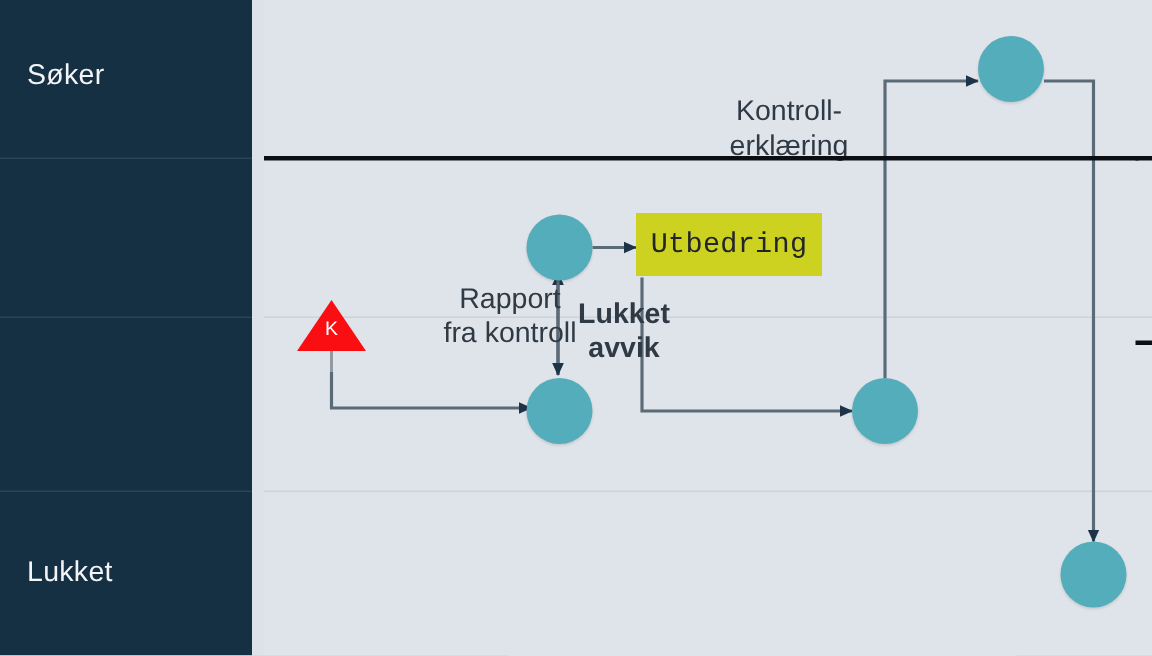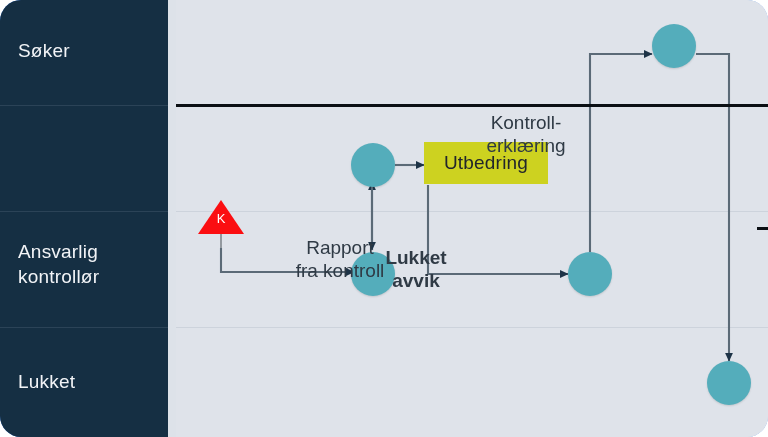--- a/index.html
+++ b/index.html
@@ -7,21 +7,20 @@
     padding: 0;
     background: #ffffff;
   }
   #app {
     position: relative;
     width: 768px;
     height: 437px;
     overflow: hidden;
     background: #3b82f6;
     font-family: "Liberation Sans", sans-serif;
-    border-radius: 21px;
   }
 
   
   #lane-header {
     position: absolute;
     left: 0; top: 0;
     width: 168px;
     height: 437px;
     background: #152f43;
     z-index: 6;
@@ -98,21 +97,20 @@
     letter-spacing: .2px;
   }
 
   .edge-label {
     position: absolute;
     color: #2f3a45;
     font-size: 19px;
     line-height: 23px;
     text-align: center;
     white-space: pre-line;
-    margin-top: 48px;
   }
 
   .warn-marker {
     position: absolute;
     width: 46px;
     height: 40px;
   }
   .warn-marker .tri {
     position: absolute;
     left: 0; top: 0;
@@ -152,22 +150,20 @@
 <div id="app">
 
   <div id="lane-header">
     <div class="lane-label" style="top:38px;">Søker</div>
 
     <div class="lane-sep-dark" style="top:105px;"></div>
 
 
     <div class="lane-sep-dark" style="top:211px;"></div>
 
-    <div class="lane-label" style="top:239px;">Ansvarlig
-kontrollør</div>
 
     <div class="lane-sep-dark" style="top:327px;"></div>
 
     <div class="lane-label" style="top:369px;">Lukket</div>
   </div>
 
   <div id="canvas">
     <div id="canvas-inner">
 
       <div class="lane-sep-light" style="top:211px;"></div>
@@ -204,21 +200,21 @@
       <div class="node-circle" style="left:476px; top:24px; width:44px; height:44px;"></div>
 
       <div class="node-circle" style="left:175px; top:143px; width:44px; height:44px;"></div>
 
       <div class="node-circle" style="left:175px; top:252px; width:44px; height:44px;"></div>
 
       <div class="node-circle" style="left:392px; top:252px; width:44px; height:44px;"></div>
 
       <div class="node-circle" style="left:531px; top:361px; width:44px; height:44px;"></div>
 
-      <div class="task-box" style="left:248px; top:142px; width:124px; height:42px;">
+      <div class="task-box" style="left:248px; top:142px; width:124px; height:42px;font-family:Liberation Mono, monospace;">
         <span>Utbedring</span>
       </div>
 
       <div class="warn-marker" style="left:22px; top:200px;">
         <div class="tri"></div>
         <div class="k">K</div>
         <div class="stem"></div>
       </div>
 
       <div class="edge-label" style="left:104px; top:188px; width:120px;">Rapport

